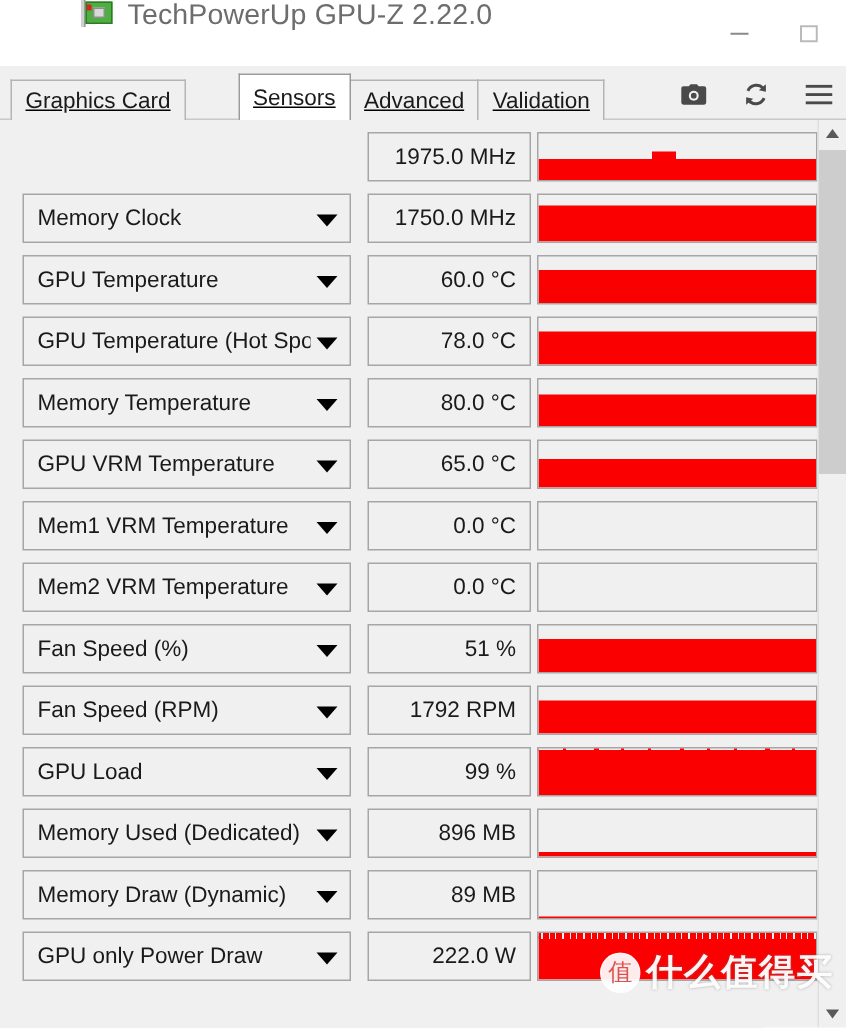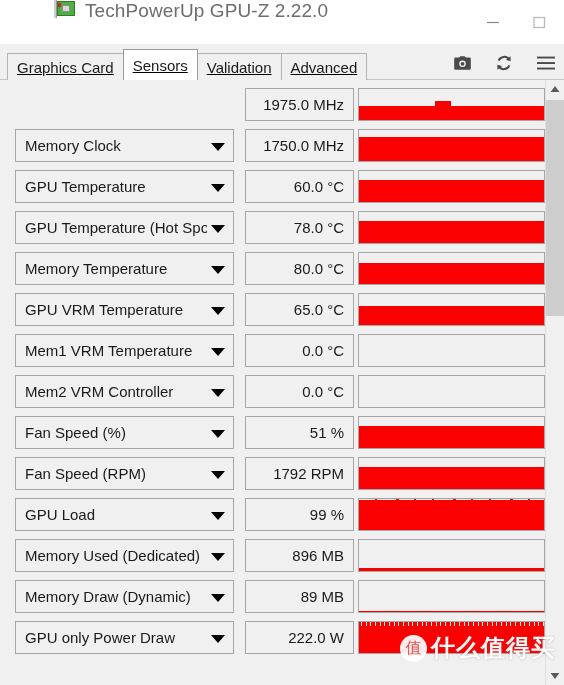--- a/index.html
+++ b/index.html
@@ -116,20 +116,21 @@
     box-sizing: border-box;
     margin-right: -1px;
     white-space: nowrap;
   }
   .tab.active {
     height: 31px;
     background: #ffffff;
     border-color: #9a9a9a;
     position: relative;
     z-index: 3;
+    margin-left: 36px;
   }
   .toolbar-icons {
     position: absolute;
     right: 8px; top: 5px;
     height: 28px;
     display: flex;
     align-items: center;
     gap: 22px;
   }
   .tool-ico {
@@ -344,24 +345,24 @@
 
   <div class="tabstrip">
     <div class="tabs">
       <div class="tab">
         <span>Graphics Card</span>
       </div>
       <div class="tab active">
         <span>Sensors</span>
       </div>
       <div class="tab">
+        <span>Advanced</span>
+      </div>
+      <div class="tab">
         <span>Validation</span>
-      </div>
-      <div class="tab">
-        <span>Advanced</span>
       </div>
     </div>
 
     <div class="toolbar-icons">
       <div class="tool-ico">
         <svg width="19" height="15" viewBox="0 0 19 15" aria-hidden="true">
           <path d="M6.2 1.5 L7.4 0.2 H11.6 L12.8 1.5 H16.4 A1.4 1.4 0 0 1 17.8 2.9 V12.4 A1.4 1.4 0 0 1 16.4 13.8 H2.6 A1.4 1.4 0 0 1 1.2 12.4 V2.9 A1.4 1.4 0 0 1 2.6 1.5 Z" fill="#4a4a4a"></path>
           <circle cx="9.5" cy="7.8" r="3.3" fill="#f0f0f0"></circle>
           <circle cx="9.5" cy="7.8" r="1.9" fill="#4a4a4a"></circle>
         </svg>
@@ -460,21 +461,21 @@
             <span class="label">Mem1 VRM Temperature</span>
             <span class="caret"></span>
           </div>
           <div class="cell cell-value">
             <span class="value">0.0 °C</span>
           </div>
           <div class="cell cell-graph"></div>
         </div>
         <div class="sensor-row">
           <div class="cell cell-name">
-            <span class="label">Mem2 VRM Controller</span>
+            <span class="label">Mem2 VRM Temperature</span>
             <span class="caret"></span>
           </div>
           <div class="cell cell-value">
             <span class="value">0.0 °C</span>
           </div>
           <div class="cell cell-graph"></div>
         </div>
         <div class="sensor-row">
           <div class="cell cell-name">
             <span class="label">Fan Speed (%)</span>

